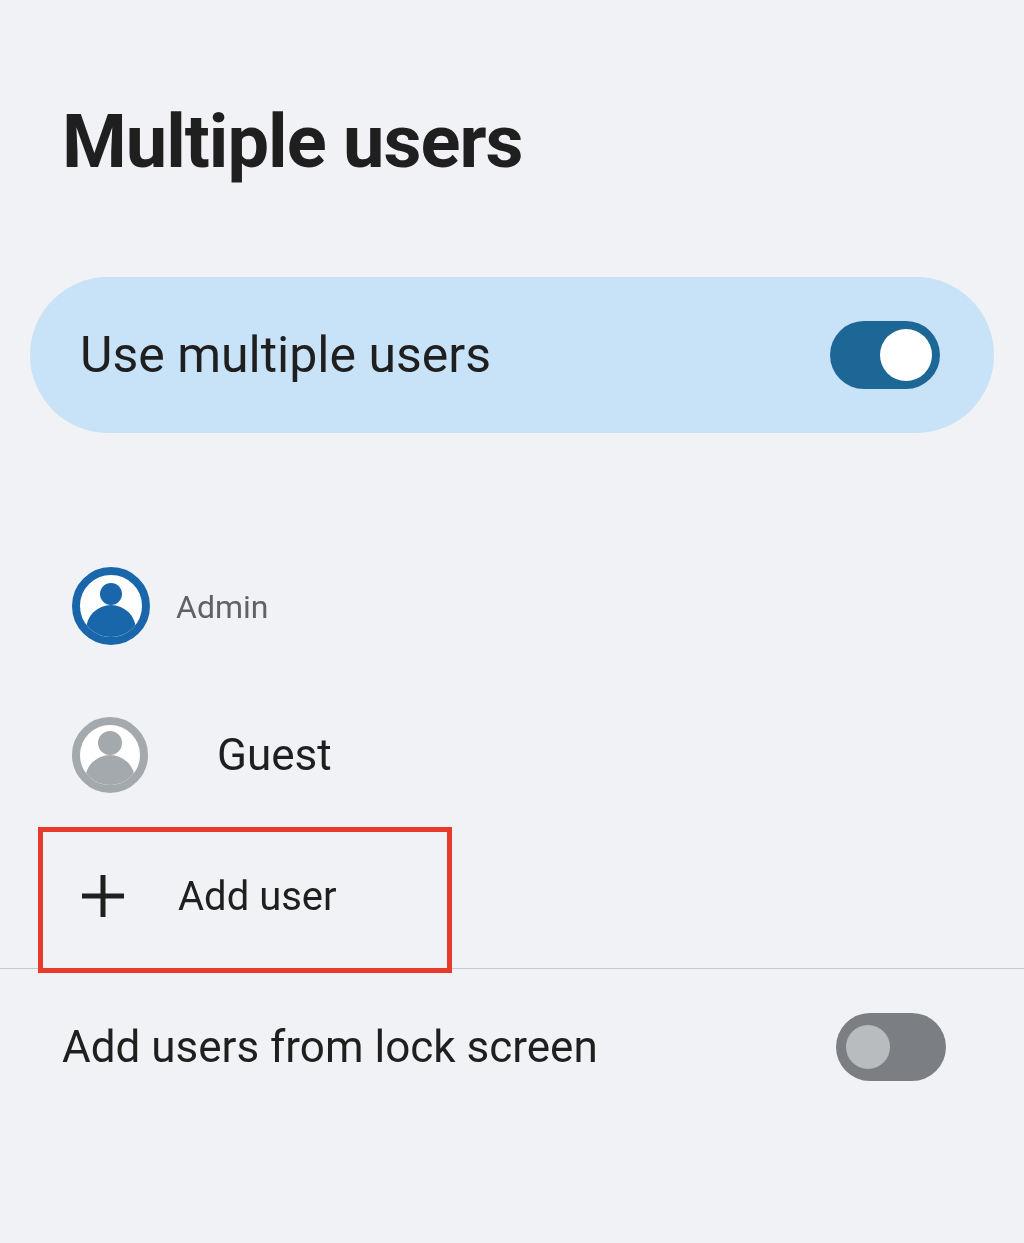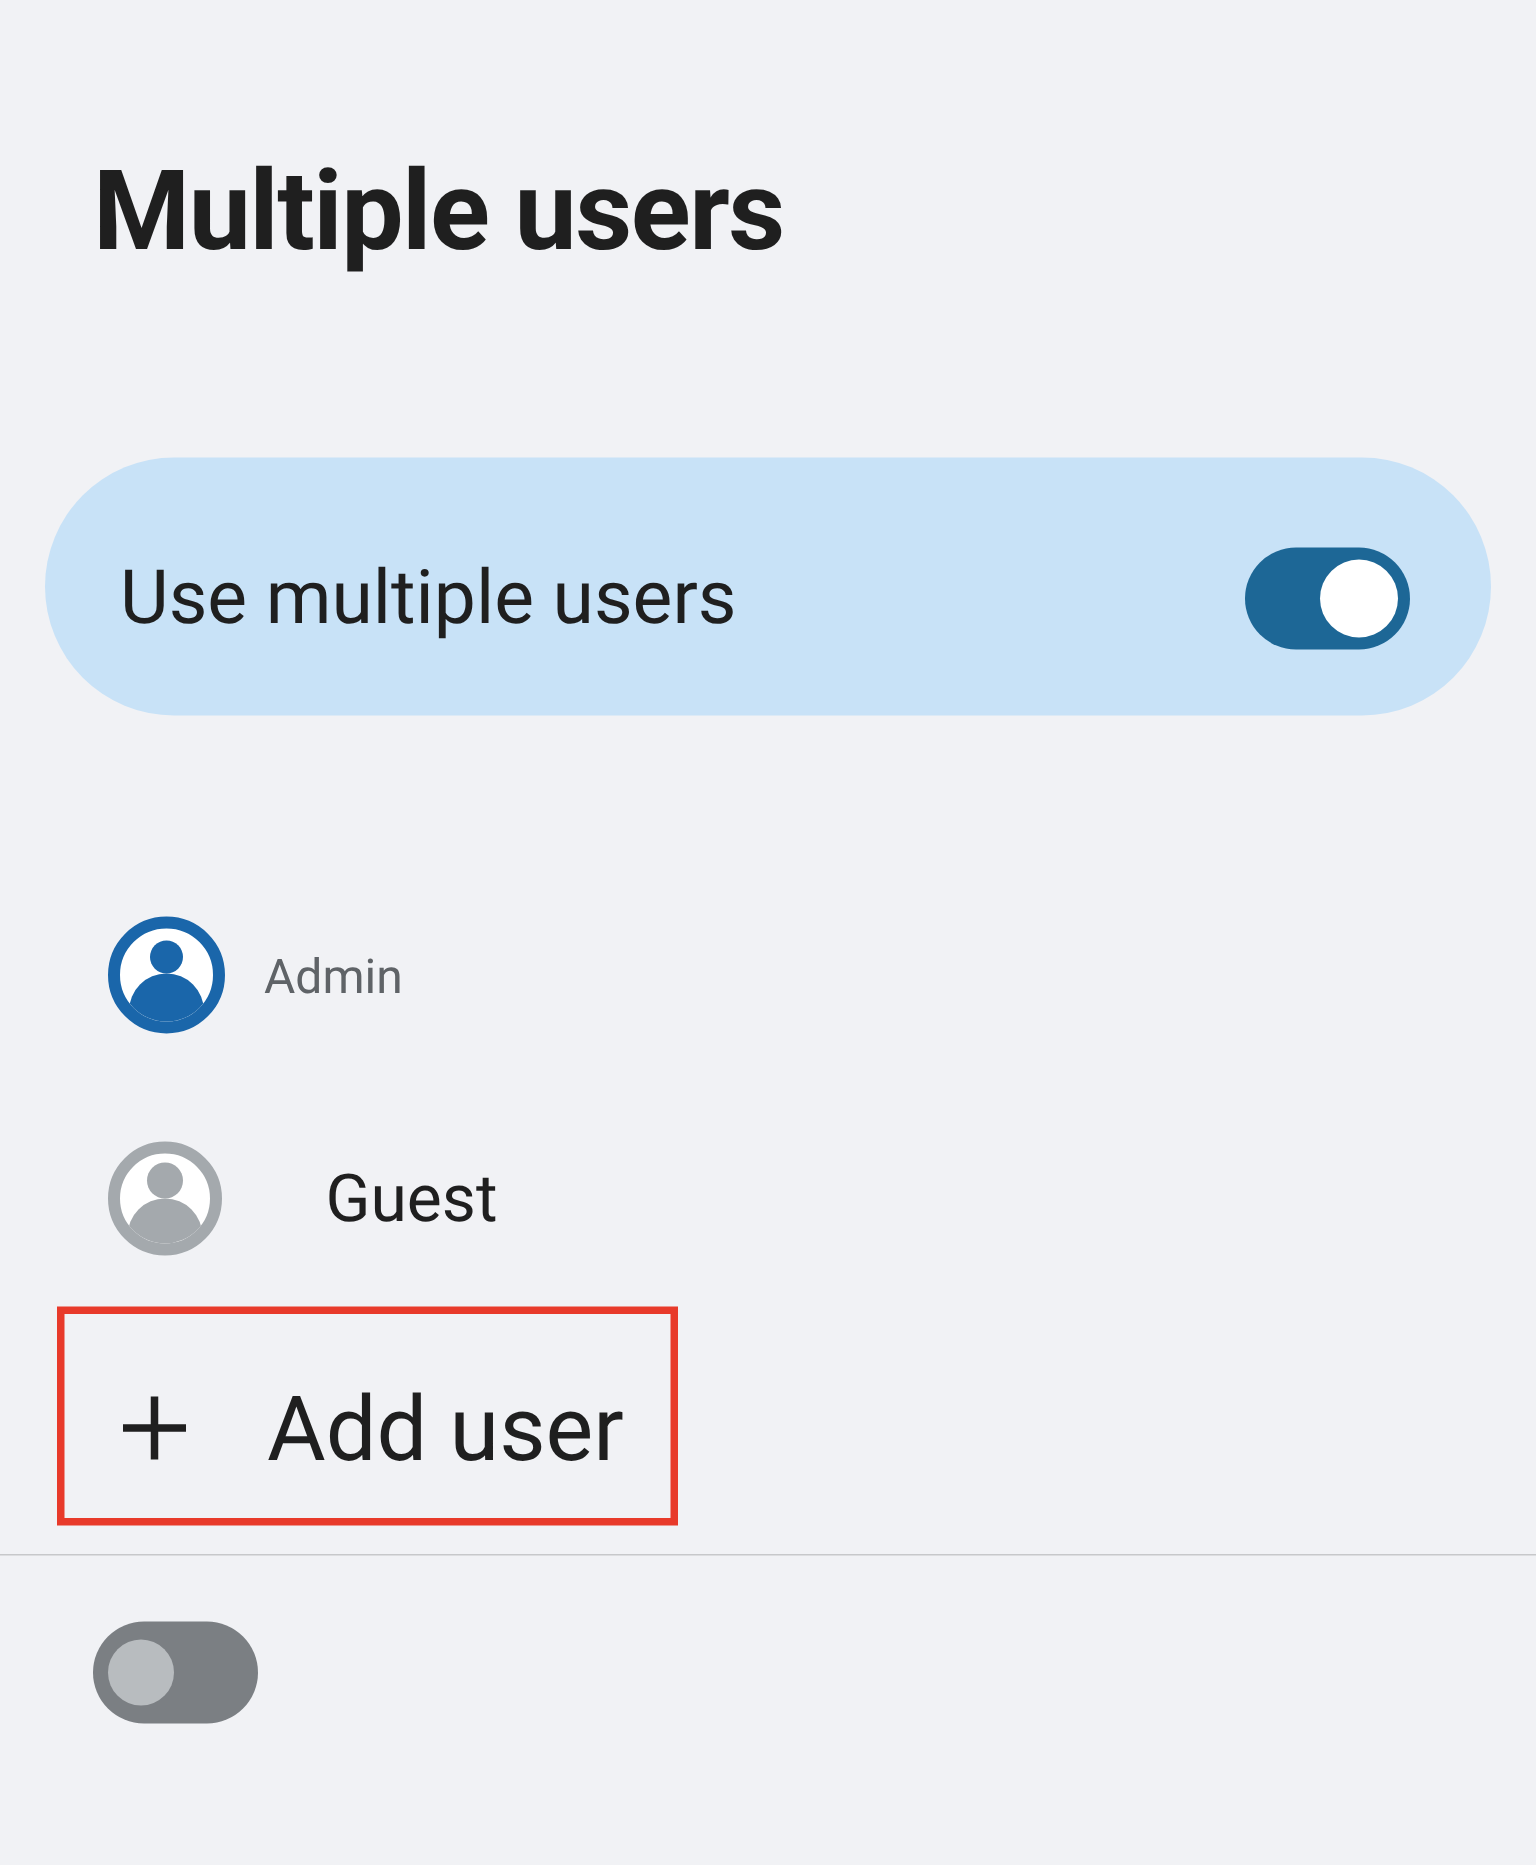--- a/index.html
+++ b/index.html
@@ -27,24 +27,24 @@
     overflow:hidden;
   }
   *,*::before,*::after{box-sizing:inherit;}
   .page-title{
     font-size:74px;
     font-weight:700;
     padding:48px 0 0 62px;
     letter-spacing:-1px;
   }
   .master-toggle{
-    margin:120px 30px 0 30px;
+    margin:92px 30px 0 30px;
     background:var(--card);
     border-radius:90px;
-    padding:60px 54px 44px 50px;
+    padding:44px 54px 44px 50px;
     display:flex;
     align-items:center;
     justify-content:space-between;
   }
   .master-toggle .label{
     font-size:50px;
     font-weight:400;
   }
   .toggle{
     position:relative;
@@ -175,21 +175,21 @@
     background:#1f1f1f;
   }
   .plus-icon::before{
     left:50%;top:0;transform:translateX(-50%);
     width:5px;height:100%;
   }
   .plus-icon::after{
     top:50%;left:0;transform:translateY(-50%);
     height:5px;width:100%;
   }
-  .add-label{font-size:60px;}
+  .add-label{font-size:40px;}
   .divider{
     margin-top:8px;
     height:1px;
     background:var(--divider);
     width:100%;
   }
   .lock-row{
     padding:44px 78px 0 62px;
     display:flex;
     align-items:center;
@@ -235,16 +235,17 @@
       <span class="plus-icon"></span>
       <span class="add-label">Add user</span>
     </div>
   </div>
 
 </div>
 
 <div class="divider"></div>
 
 <div class="lock-row">
+  <span class="label">Add users from lock screen</span>
   <span class="toggle off">
     <span class="thumb"></span>
   </span>
 </div>
 
 </body></html>

